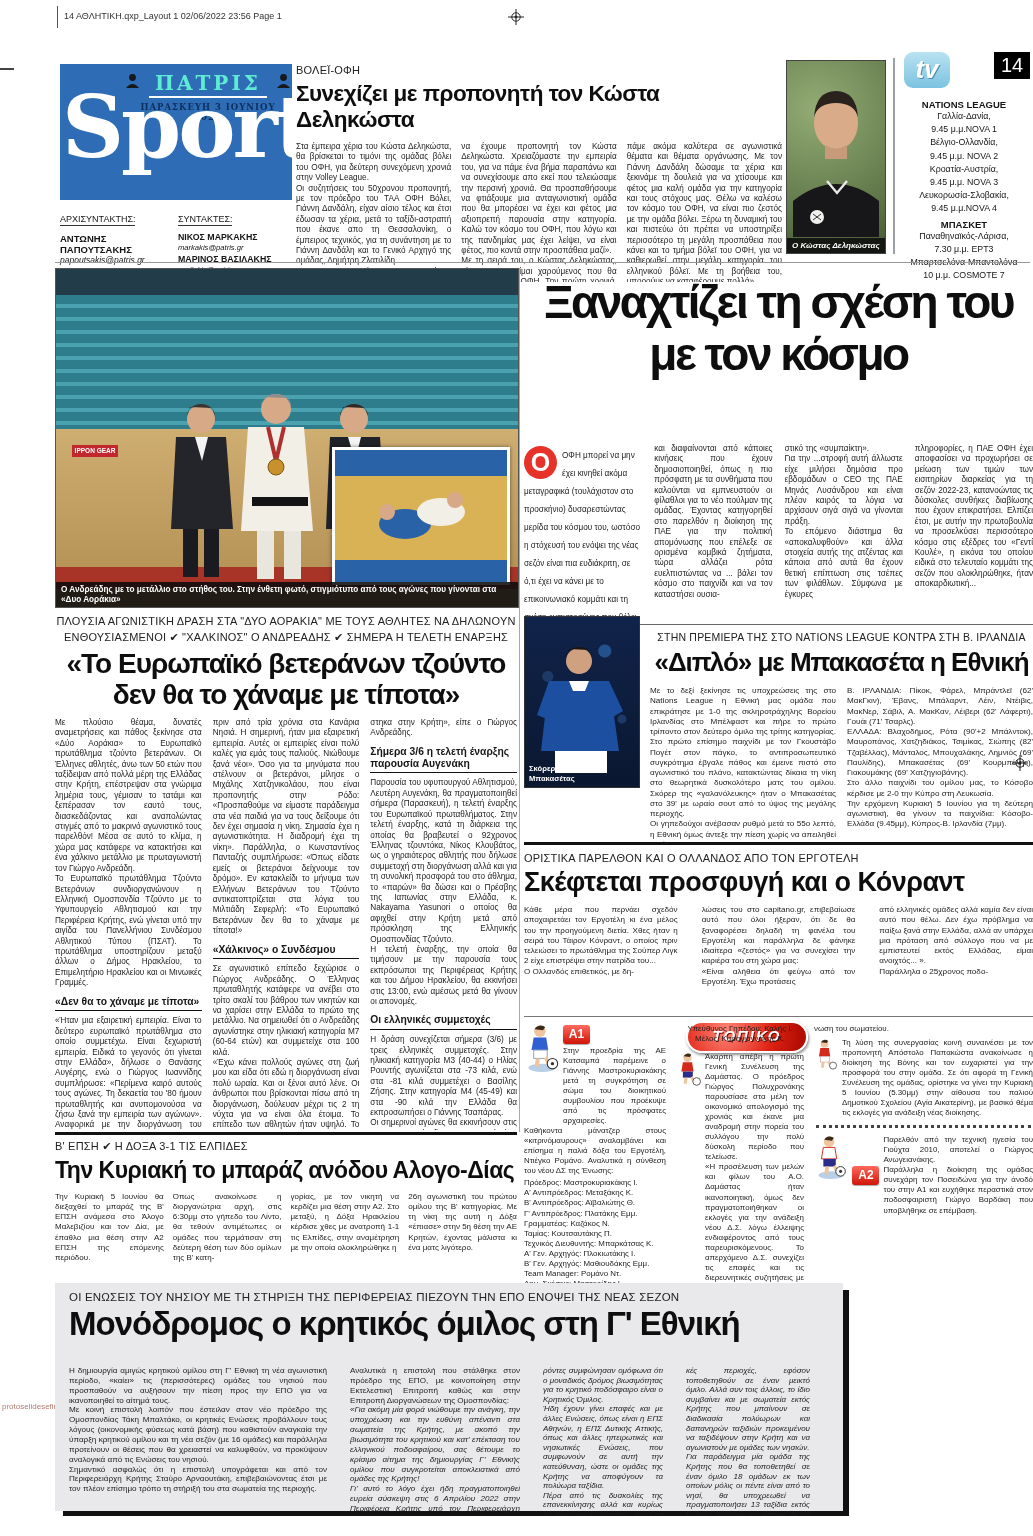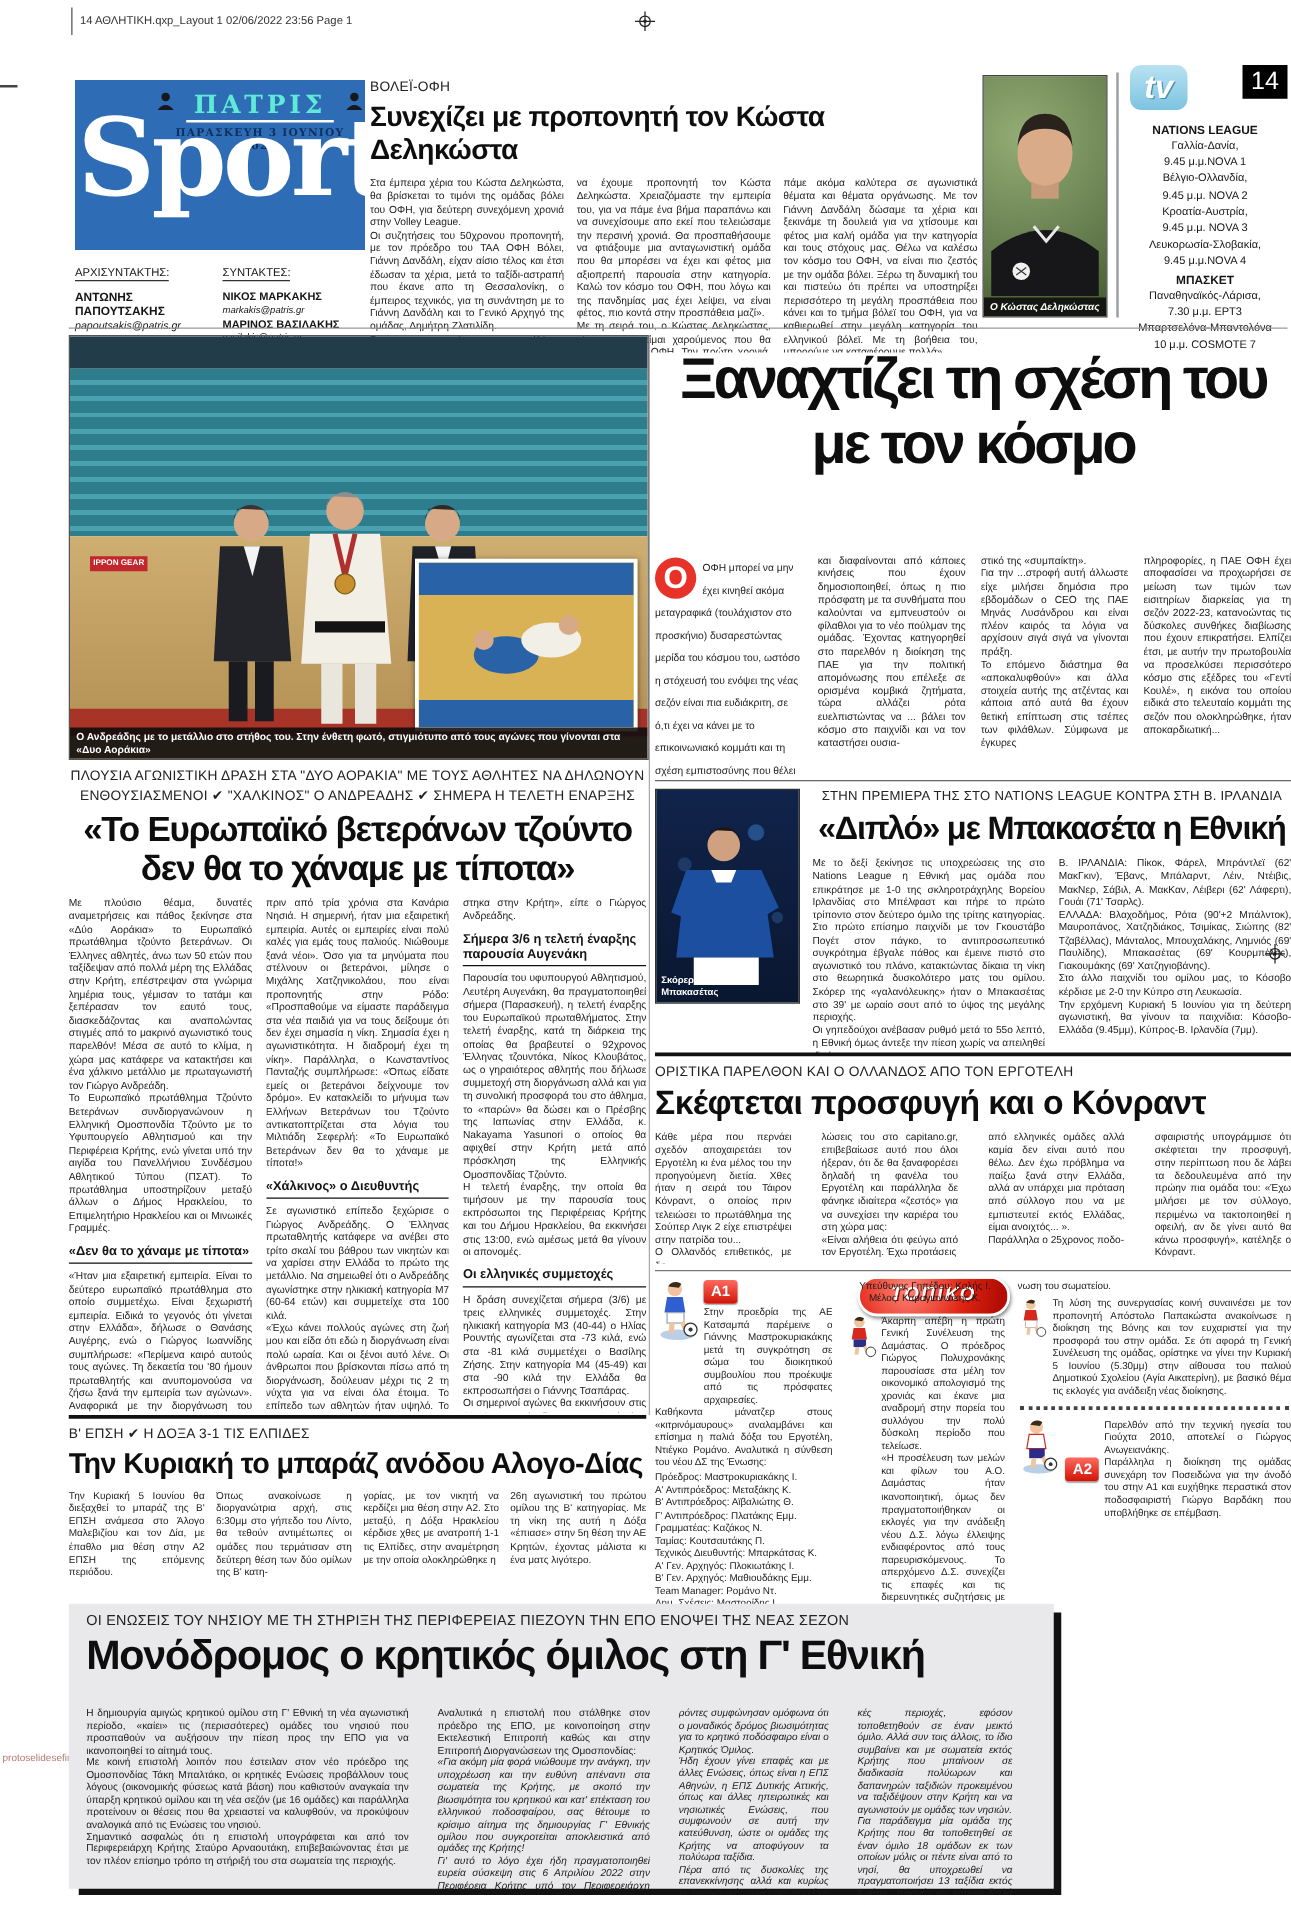--- a/index.html
+++ b/index.html
@@ -182,21 +182,21 @@
 
   <div class="abs cols" style="left:55px;top:718px;width:462px;height:412px;gap:11px;overflow:hidden">
     <div style="flex:1;overflow:hidden">
       <p class="colbody p0">Με πλούσιο θέαμα, δυνατές αναμετρήσεις και πάθος ξεκίνησε στα «Δύο Αοράκια» το Ευρωπαϊκό πρωτάθλημα τζούντο βετεράνων. Οι Έλληνες αθλητές, άνω των 50 ετών που ταξίδεψαν από πολλά μέρη της Ελλάδας στην Κρήτη, επέστρεψαν στα γνώριμα λημέρια τους, γέμισαν το τατάμι και ξεπέρασαν τον εαυτό τους, διασκεδάζοντας και αναπολώντας στιγμές από το μακρινό αγωνιστικό τους παρελθόν! Μέσα σε αυτό το κλίμα, η χώρα μας κατάφερε να κατακτήσει και ένα χάλκινο μετάλλιο με πρωταγωνιστή τον Γιώργο Ανδρεάδη.
 Το Ευρωπαϊκό πρωτάθλημα Τζούντο Βετεράνων συνδιοργανώνουν η Ελληνική Ομοσπονδία Τζούντο με το Υφυπουργείο Αθλητισμού και την Περιφέρεια Κρήτης, ενώ γίνεται υπό την αιγίδα του Πανελλήνιου Συνδέσμου Αθλητικού Τύπου (ΠΣΑΤ). Το πρωτάθλημα υποστηρίζουν μεταξύ άλλων ο Δήμος Ηρακλείου, το Επιμελητήριο Ηρακλείου και οι Μινωικές Γραμμές.</p>
       <div class="subhead">«Δεν θα το χάναμε με τίποτα»</div>
       <p class="colbody p0">«Ήταν μια εξαιρετική εμπειρία. Είναι το δεύτερο ευρωπαϊκό πρωτάθλημα στο οποίο συμμετέχω. Είναι ξεχωριστή εμπειρία. Ειδικά το γεγονός ότι γίνεται στην Ελλάδα», δήλωσε ο Θανάσης Αυγέρης, ενώ ο Γιώργος Ιωαννίδης συμπλήρωσε: «Περίμενα καιρό αυτούς τους αγώνες. Τη δεκαετία του '80 ήμουν πρωταθλητής και ανυπομονούσα να ζήσω ξανά την εμπειρία των αγώνων». Αναφορικά με την διοργάνωση του Ηρακλείου ο Δημήτρης Τσαγκαλίδης, σχολίασε: «Είχα αγωνιστεί και</p>
     </div>
     <div style="flex:1;overflow:hidden">
       <p class="colbody p0">πριν από τρία χρόνια στα Κανάρια Νησιά. Η σημερινή, ήταν μια εξαιρετική εμπειρία. Αυτές οι εμπειρίες είναι πολύ καλές για εμάς τους παλιούς. Νιώθουμε ξανά νέοι». Όσο για τα μηνύματα που στέλνουν οι βετεράνοι, μίλησε ο Μιχάλης Χατζηνικολάου, που είναι προπονητής στην Ρόδο: «Προσπαθούμε να είμαστε παράδειγμα στα νέα παιδιά για να τους δείξουμε ότι δεν έχει σημασία η νίκη. Σημασία έχει η αγωνιστικότητα. Η διαδρομή έχει τη νίκη». Παράλληλα, ο Κωνσταντίνος Πανταζής συμπλήρωσε: «Όπως είδατε εμείς οι βετεράνοι δείχνουμε τον δρόμο». Εν κατακλείδι το μήνυμα των Ελλήνων Βετεράνων του Τζούντο αντικατοπτρίζεται στα λόγια του Μιλτιάδη Σεφερλή: «Το Ευρωπαϊκό Βετεράνων δεν θα το χάναμε με τίποτα!»</p>
-      <div class="subhead">«Χάλκινος» ο Διευθυντής</div>
+      <div class="subhead">«Χάλκινος» ο Συνδέσμου</div>
       <p class="colbody p0">Σε αγωνιστικό επίπεδο ξεχώρισε ο Γιώργος Ανδρεάδης. Ο Έλληνας πρωταθλητής κατάφερε να ανέβει στο τρίτο σκαλί του βάθρου των νικητών και να χαρίσει στην Ελλάδα το πρώτο της μετάλλιο. Να σημειωθεί ότι ο Ανδρεάδης αγωνίστηκε στην ηλικιακή κατηγορία Μ7 (60-64 ετών) και συμμετείχε στα 100 κιλά.
 «Έχω κάνει πολλούς αγώνες στη ζωή μου και είδα ότι εδώ η διοργάνωση είναι πολύ ωραία. Και οι ξένοι αυτό λένε. Οι άνθρωποι που βρίσκονται πίσω από τη διοργάνωση, δούλευαν μέχρι τις 2 τη νύχτα για να είναι όλα έτοιμα. Το επίπεδο των αθλητών ήταν υψηλό. Το 30-40% των αθλητών εδώ είναι καλοί αθλητές. Είναι παγκόσμιοι πρωταθλητές. Είναι ωραίο που αγωνι-</p>
     </div>
     <div style="flex:1;overflow:hidden">
       <p class="colbody p0">στηκα στην Κρήτη», είπε ο Γιώργος Ανδρεάδης.</p>
       <div class="subhead">Σήμερα 3/6 η τελετή έναρξης παρουσία Αυγενάκη</div>
       <p class="colbody p0">Παρουσία του υφυπουργού Αθλητισμού, Λευτέρη Αυγενάκη, θα πραγματοποιηθεί σήμερα (Παρασκευή), η τελετή έναρξης του Ευρωπαϊκού πρωταθλήματος. Στην τελετή έναρξης, κατά τη διάρκεια της οποίας θα βραβευτεί ο 92χρονος Έλληνας τζουντόκα, Νίκος Κλουβάτος, ως ο γηραιότερος αθλητής που δήλωσε συμμετοχή στη διοργάνωση αλλά και για τη συνολική προσφορά του στο άθλημα, το «παρών» θα δώσει και ο Πρέσβης της Ιαπωνίας στην Ελλάδα, κ. Nakayama Yasunori ο οποίος θα αφιχθεί στην Κρήτη μετά από πρόσκληση της Ελληνικής Ομοσπονδίας Τζούντο.
 Η τελετή έναρξης, την οποία θα τιμήσουν με την παρουσία τους εκπρόσωποι της Περιφέρειας Κρήτης και του Δήμου Ηρακλείου, θα εκκινήσει στις 13:00, ενώ αμέσως μετά θα γίνουν οι απονομές.</p>
       <div class="subhead">Οι ελληνικές συμμετοχές</div>
       <p class="colbody p0">Η δράση συνεχίζεται σήμερα (3/6) με τρεις ελληνικές συμμετοχές. Στην ηλικιακή κατηγορία Μ3 (40-44) ο Ηλίας Ρουντής αγωνίζεται στα -73 κιλά, ενώ στα -81 κιλά συμμετέχει ο Βασίλης Ζήσης. Στην κατηγορία Μ4 (45-49) και στα -90 κιλά την Ελλάδα θα εκπροσωπήσει ο Γιάννης Τσαπάρας.
@@ -217,21 +217,21 @@
       <div class="colbody" style="flex:1">και διαφαίνονται από κάποιες κινήσεις που έχουν δημοσιοποιηθεί, όπως η πιο πρόσφατη με τα συνθήματα που καλούνται να εμπνευστούν οι φίλαθλοι για το νέο πούλμαν της ομάδας. Έχοντας κατηγορηθεί στο παρελθόν η διοίκηση της ΠΑΕ για την πολιτική απομόνωσης που επέλεξε σε ορισμένα κομβικά ζητήματα, τώρα αλλάζει ρότα ευελπιστώντας να ... βάλει τον κόσμο στο παιχνίδι και να τον καταστήσει ουσια-</div>
       <div class="colbody" style="flex:1">στικό της «συμπαίκτη».
 Για την ...στροφή αυτή άλλωστε είχε μιλήσει δημόσια προ εβδομάδων ο CEO της ΠΑΕ Μηνάς Λυσάνδρου και είναι πλέον καιρός τα λόγια να αρχίσουν σιγά σιγά να γίνονται πράξη.
 Το επόμενο διάστημα θα «αποκαλυφθούν» και άλλα στοιχεία αυτής της ατζέντας και κάποια από αυτά θα έχουν θετική επίπτωση στις τσέπες των φιλάθλων. Σύμφωνα με έγκυρες</div>
       <div class="colbody" style="flex:1">πληροφορίες, η ΠΑΕ ΟΦΗ έχει αποφασίσει να προχωρήσει σε μείωση των τιμών των εισιτηρίων διαρκείας για τη σεζόν 2022-23, κατανοώντας τις δύσκολες συνθήκες διαβίωσης που έχουν επικρατήσει. Ελπίζει έτσι, με αυτήν την πρωτοβουλία να προσελκύσει περισσότερο κόσμο στις εξέδρες του «Γεντί Κουλέ», η εικόνα του οποίου ειδικά στο τελευταίο κομμάτι της σεζόν που ολοκληρώθηκε, ήταν αποκαρδιωτική...</div>
     </div>
   </div>
 
   <div class="abs rule-h" style="left:524px;top:624px;width:509px;background:#666"></div>
 
-  <div class="abs" style="left:524px;top:631px;width:114px;height:170px;background:radial-gradient(circle at 70% 20%,#24508c 0 6px,transparent 7px),radial-gradient(circle at 20% 35%,#1d3a66 0 5px,transparent 6px),radial-gradient(circle at 85% 60%,#1d3a66 0 4px,transparent 5px),linear-gradient(#10234a,#0a1730);overflow:hidden;border:1px solid #333">
+  <div class="abs" style="left:524px;top:616px;width:114px;height:170px;background:radial-gradient(circle at 70% 20%,#24508c 0 6px,transparent 7px),radial-gradient(circle at 20% 35%,#1d3a66 0 5px,transparent 6px),radial-gradient(circle at 85% 60%,#1d3a66 0 4px,transparent 5px),linear-gradient(#10234a,#0a1730);overflow:hidden;border:1px solid #333">
     <svg width="114" height="170" viewBox="0 0 114 170">
       <circle cx="54" cy="44" r="13" fill="#cfa181"></circle>
         <path d="M41 41 a13 11 0 0 1 26 0 l-3 -8 -20 -1 z" fill="#1e150f"></path>
       <path d="M24 64 h60 l10 70 h-78 z" fill="#1d4fa1"></path>
       <path d="M44 64 h20 l-4 10 h-12 z" fill="#fff"></path>
       <path d="M24 64 l-12 34 10 4 10 -26 z" fill="#1d4fa1"></path>
       <path d="M84 64 l14 30 -10 6 -12 -26 z" fill="#1d4fa1"></path>
       <rect x="30" y="134" width="52" height="22" fill="#fff"></rect>
     </svg>
     <div class="abs" style="left:4px;bottom:4px;width:104px;color:#fff;font-size:7.6px;font-weight:bold;line-height:1.25">Σκόρερ της Εθνικής ο Μπακασέτας</div>
@@ -254,21 +254,20 @@
   <div class="abs" style="left:524px;top:852px;width:509px">
     <div class="kick">ΟΡΙΣΤΙΚΑ ΠΑΡΕΛΘΟΝ ΚΑΙ Ο ΟΛΛΑΝΔΟΣ ΑΠΟ ΤΟΝ ΕΡΓΟΤΕΛΗ</div>
     <div class="hl" style="font-size:27px;margin-top:3px">Σκέφτεται προσφυγή και ο Κόνραντ</div>
     <div class="cols" style="margin-top:7px;gap:24px;height:106px;overflow:hidden">
       <div class="colbody" style="flex:1;font-size:8.1px">Κάθε μέρα που περνάει σχεδόν αποχαιρετάει τον Εργοτέλη κι ένα μέλος του την προηγούμενη διετία. Χθες ήταν η σειρά του Τάιρον Κόνραντ, ο οποίος πριν τελειώσει το πρωτάθλημα της Σούπερ Λιγκ 2 είχε επιστρέψει στην πατρίδα του...
 Ο Ολλανδός επιθετικός, με δη-</div>
       <div class="colbody" style="flex:1;font-size:8.1px">λώσεις του στο capitano.gr, επιβεβαίωσε αυτό που όλοι ήξεραν, ότι δε θα ξαναφορέσει δηλαδή τη φανέλα του Εργοτέλη και παράλληλα δε φάνηκε ιδιαίτερα «ζεστός» για να συνεχίσει την καριέρα του στη χώρα μας:
 «Είναι αλήθεια ότι φεύγω από τον Εργοτέλη. Έχω προτάσεις</div>
       <div class="colbody" style="flex:1;font-size:8.1px">από ελληνικές ομάδες αλλά καμία δεν είναι αυτό που θέλω. Δεν έχω πρόβλημα να παίξω ξανά στην Ελλάδα, αλλά αν υπάρχει μια πρόταση από σύλλογο που να με εμπιστευτεί εκτός Ελλάδας, είμαι ανοιχτός... ».
 Παράλληλα ο 25χρονος ποδο-</div>
-      <div class="colbody" style="flex:1;font-size:8.1px">σφαιριστής υπογράμμισε ότι σκέφτεται την προσφυγή, στην περίπτωση που δε λάβει τα δεδουλευμένα από την πρώην πια ομάδα του: «Έχω μιλήσει με τον σύλλογο, περιμένω να τακτοποιηθεί η οφειλή, αν δε γίνει αυτό θα κάνω προσφυγή», κατέληξε ο Κόνραντ.</div>
     </div>
   </div>
 
   <div class="abs rule-h" style="left:524px;top:1016px;width:509px;background:#777"></div>
 
   <div class="abs" style="left:524px;top:1024px;width:509px;height:250px">
     <div class="topikobadge" style="left:162px;top:-3px;width:118px;height:28px;line-height:26px">ΤΟΠΙΚΟ</div>
 
     <div class="abs" style="left:0;top:0;width:142px">
       <div style="display:flex;gap:3px">

